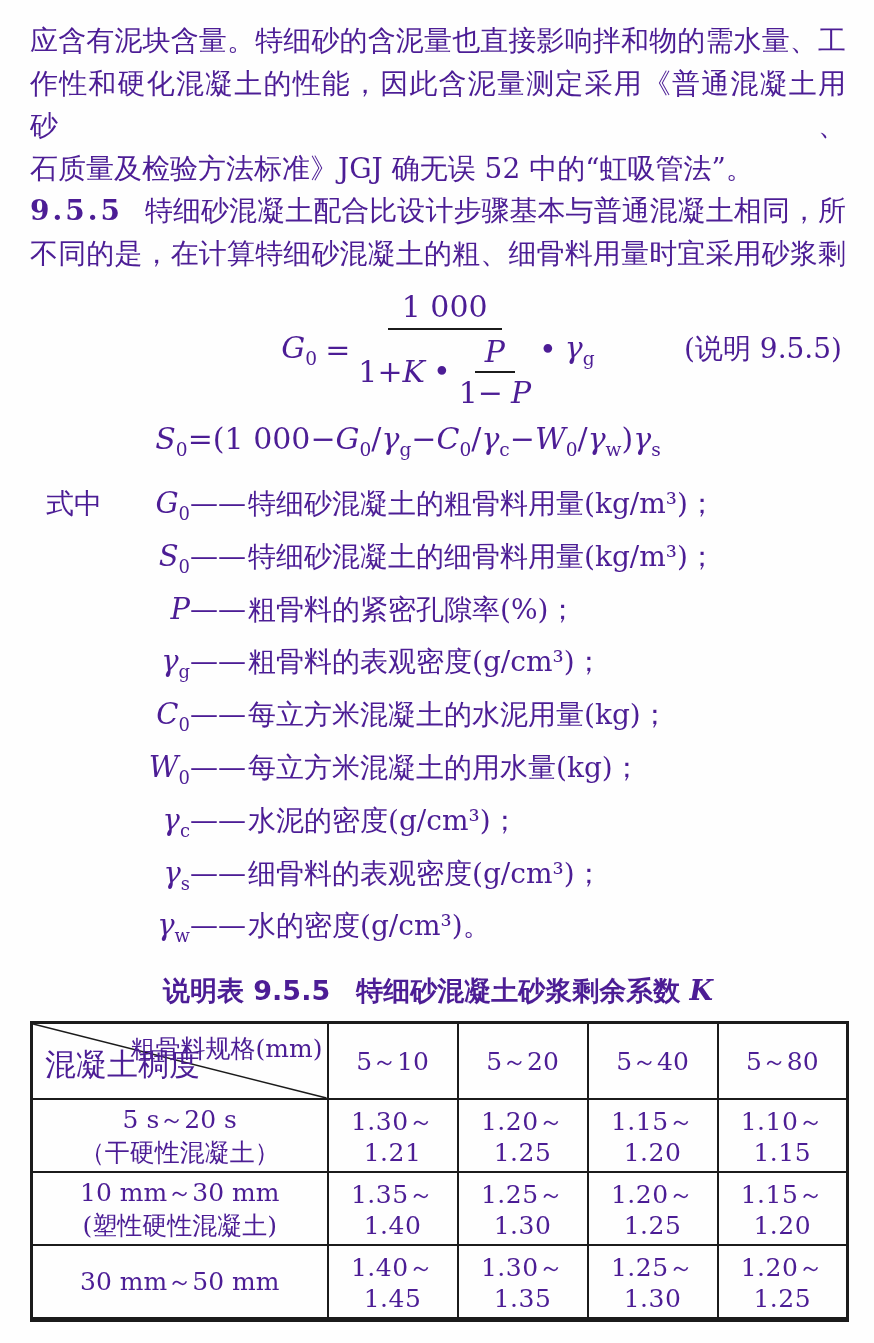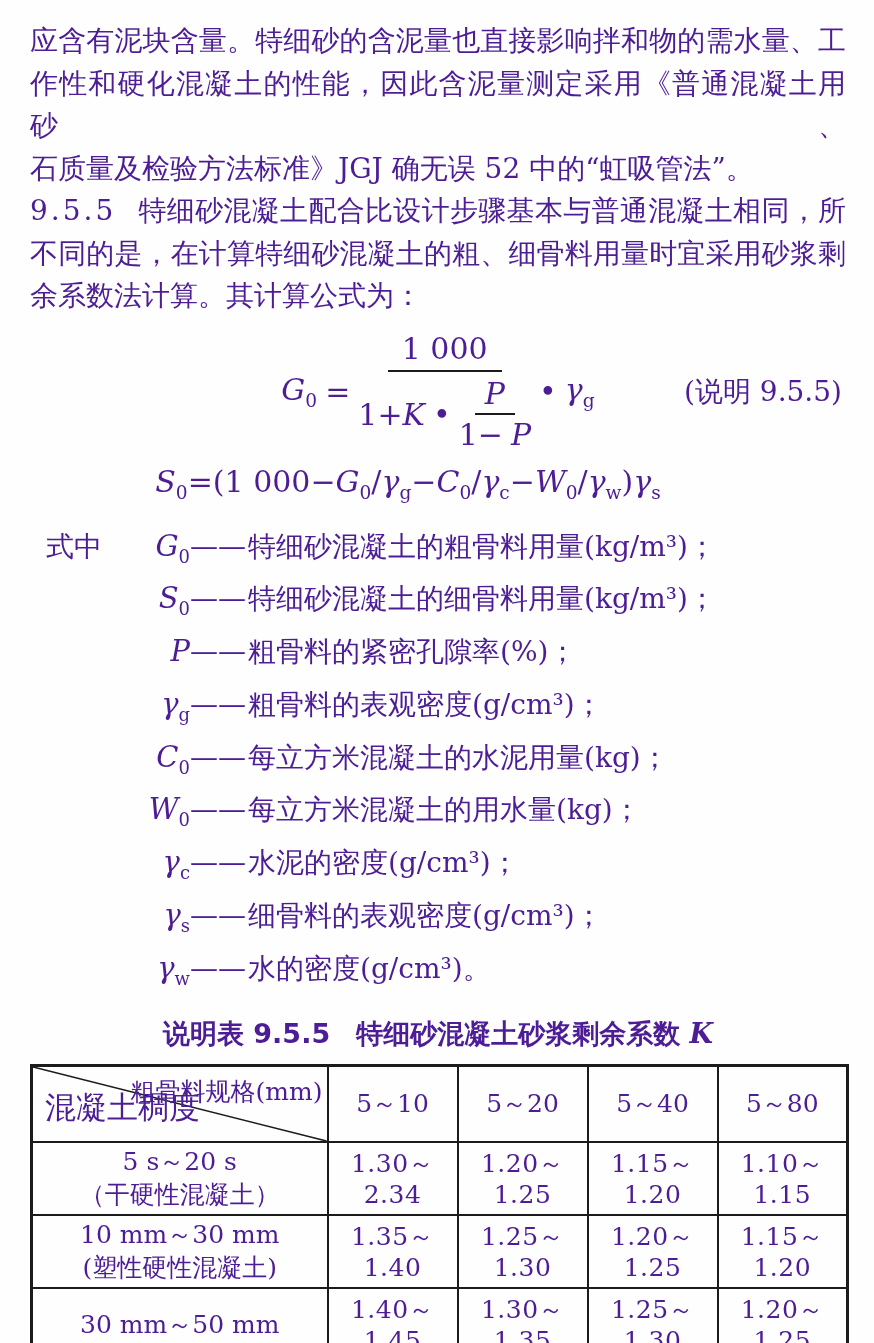--- a/index.html
+++ b/index.html
@@ -10,21 +10,21 @@
     background:#fefefe;
     color:#4c1d95;
     font-family:"DejaVu Serif","Liberation Serif",serif;
     box-sizing:border-box;
     padding:20px 28px 0 30px;
     overflow:hidden;
   }
   
   .tline{font-size:28px;line-height:42.5px;white-space:nowrap;}
   .tline.j{white-space:normal;text-align:justify;text-align-last:justify;}
-  .sec-num{font-weight:normal;letter-spacing:3px;padding-right:22px;}
+  .sec-num{font-weight:bold;letter-spacing:3px;padding-right:22px;}
   
   .it{font-style:italic;}
   sub{font-size:0.62em;font-style:normal;}
   .formula1{
     position:relative;
     display:flex;justify-content:center;align-items:center;
     margin:10px 0 2px 0;
     font-size:30px;
     height:128px;
   }
@@ -81,21 +81,20 @@
 
   <div>
     <div class="tline j">应含有泥块含量。特细砂的含泥量也直接影响拌和物的需水量、工</div>
     <div class="tline j">作性和硬化混凝土的性能，因此含泥量测定采用《普通混凝土用砂、</div>
     <div class="tline">石质量及检验方法标准》JGJ 确无误 52 中的“虹吸管法”。</div>
   </div>
 
   <div>
     <div class="tline j"><span class="sec-num">9.5.5</span><span>特细砂混凝土配合比设计步骤基本与普通混凝土相同，所</span></div>
     <div class="tline j">不同的是，在计算特细砂混凝土的粗、细骨料用量时宜采用砂浆剩</div>
-    <div class="tline">余系数法计算。其计算公式为：</div>
   </div>
 
   <div class="formula1">
     <div class="f-row">
       <span><span class="it">G</span><sub>0</sub></span>
       <span>=</span>
       <span class="frac">
         <span class="num">1 000</span>
         <span class="den">
           <span><span>1+</span><span class="it">K</span></span>
@@ -199,21 +198,21 @@
         <th>5～40</th>
         <th>5～80</th>
       </tr>
     </thead>
     <tbody>
       <tr>
         <td class="row-label">
             <div>5 s～20 s</div>
             <div>（干硬性混凝土）</div>
           </td>
-        <td class="kval">1.30～2.34</td>
+        <td class="kval">1.30～1.21</td>
         <td class="kval">1.20～1.25</td>
         <td class="kval">1.15～1.20</td>
         <td class="kval">1.10～1.15</td>
       </tr>
       <tr>
         <td class="row-label">
             <div>10 mm～30 mm</div>
             <div>(塑性硬性混凝土)</div>
           </td>
         <td class="kval">1.35～1.40</td>

